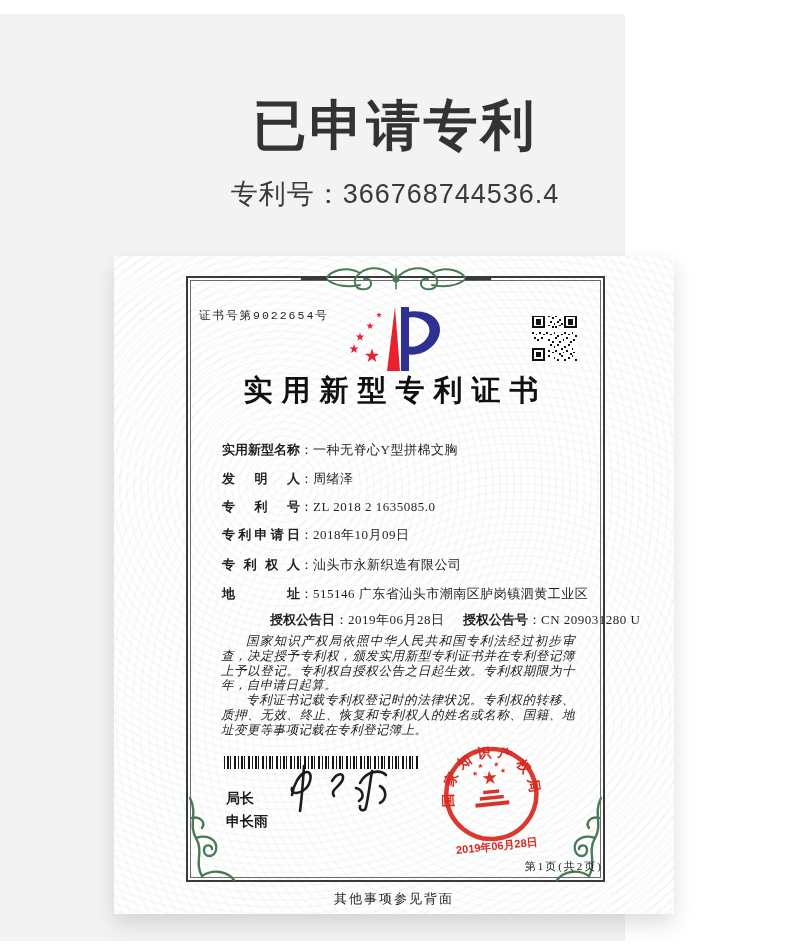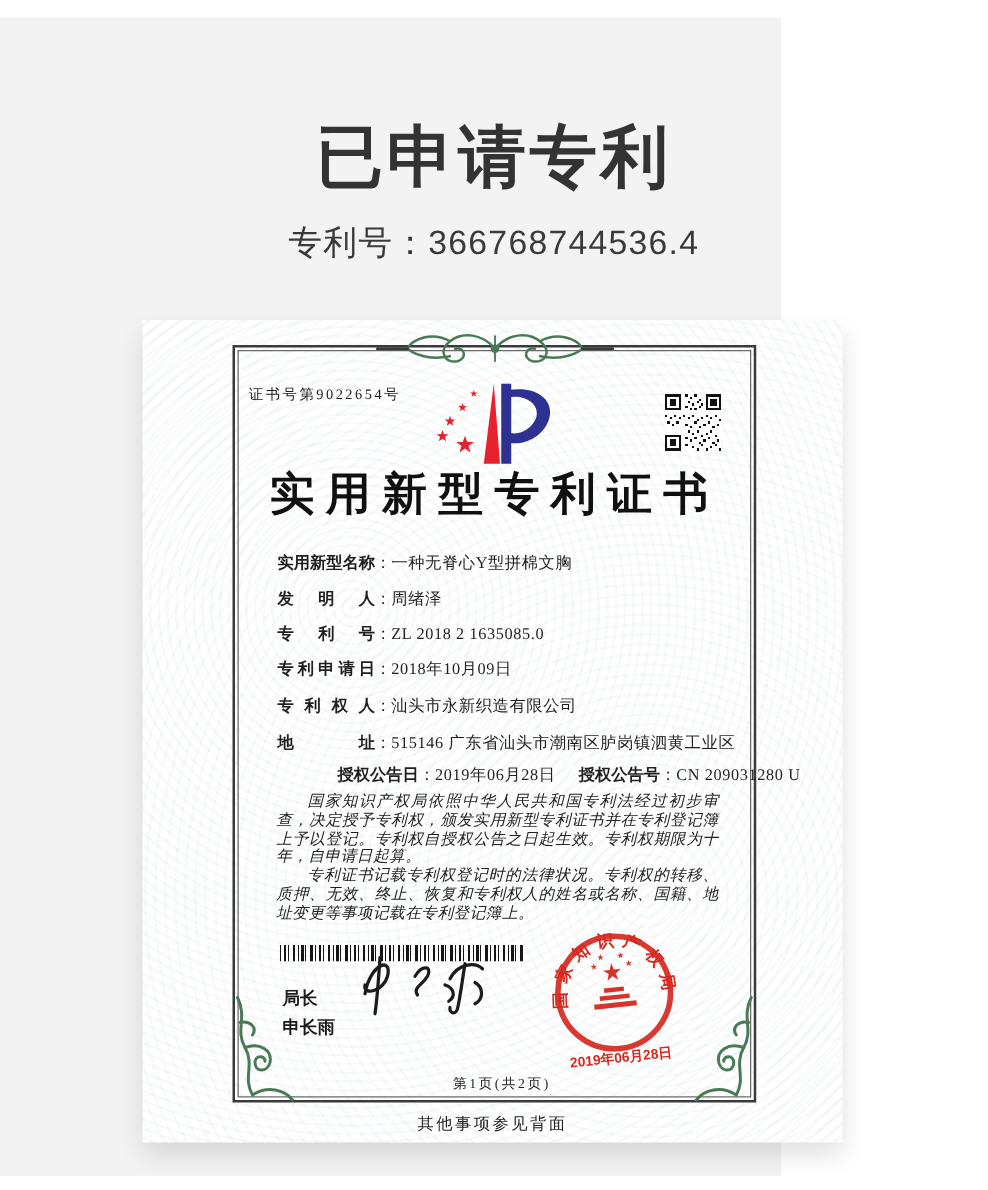--- a/index.html
+++ b/index.html
@@ -15,43 +15,43 @@
   .page-subtitle{position:absolute;left:0;top:162px;width:790px;text-align:center;
     font-size:27px;font-weight:400;letter-spacing:1px;color:#3a3a3a;}
   .paper{position:absolute;left:114px;top:242px;width:560px;height:658px;background:#ffffff;
     box-shadow:0 10px 20px rgba(0,0,0,0.13);
     background-image:
       repeating-radial-gradient(circle at 30% 35%, rgba(110,160,125,0.05) 0 2px, transparent 2px 7px),
       repeating-radial-gradient(circle at 72% 70%, rgba(110,160,125,0.045) 0 2px, transparent 2px 8px);}
   .frame{position:absolute;left:72px;top:20px;width:419px;height:606px;border:2px solid #3a3a3a;}
   .frame-inner{position:absolute;inset:2px;border:1px solid #6a6a6a;pointer-events:none;}
   .serif{font-family:"Liberation Serif","DejaVu Serif",serif;}
-  .cert-no{position:absolute;left:11px;top:30px;font-size:11.5px;letter-spacing:2px;color:#222;}
+  .cert-no{position:absolute;left:11px;top:30px;font-size:11.5px;letter-spacing:2px;color:#222;font-family:Liberation Mono, monospace;}
   .logo{position:absolute;left:158px;top:26px;width:104px;height:72px;}
   .qr{position:absolute;left:344px;top:36px;width:45px;height:48px;}
   .cert-title{position:absolute;left:0;top:93px;width:100%;text-align:center;
-    font-size:36px;font-weight:700;letter-spacing:9px;color:#101010;}
+    font-size:29px;font-weight:700;letter-spacing:9px;color:#101010;}
   .frow{position:absolute;left:34px;width:366px;font-size:13px;color:var(--ink);white-space:nowrap;}
   .flabel{display:inline-block;width:6em;text-align:justify;text-align-last:justify;font-weight:700;}
   .fvalue{font-weight:500;letter-spacing:0.5px;}
   .r0{top:163px;}.r1{top:192px;}.r2{top:220px;}.r3{top:248px;}.r4{top:278px;}.r5{top:307px;}
   .grant-row{position:absolute;left:34px;top:333px;width:366px;font-size:13px;color:var(--ink);white-space:nowrap;margin-left:48px;}
   .grant-right{position:absolute;left:193px;top:0;}
   .gl{font-weight:700;}
   .paras{position:absolute;left:33px;top:356px;width:354px;font-size:12.5px;line-height:14.8px;
     color:#222;text-align:justify;letter-spacing:0.4px;font-style:italic;}
   .paras p{text-indent:2em;}
   .barcode{position:absolute;left:36px;top:478px;width:196px;height:13px;
     background:repeating-linear-gradient(90deg,#151515 0 1px,transparent 1px 3px,#151515 3px 5px,
     transparent 5px 6px,#151515 6px 7px,transparent 7px 10px,#151515 10px 12px,transparent 12px 14px);}
   .director-title{position:absolute;left:38px;top:512px;font-size:14px;font-weight:700;color:#1c1c1c;}
   .director-name{position:absolute;left:38px;top:535px;font-size:14px;font-weight:700;color:#1c1c1c;}
   .signature{position:absolute;left:92px;top:482px;width:125px;height:62px;}
   .seal{position:absolute;left:252px;top:464px;width:104px;height:116px;transform:rotate(-6deg);}
-  .page-footer{position:absolute;left:0;top:581px;width:100%;text-align:center;font-size:11px;
+  .page-footer{position:absolute;left:0;top:581px;width:100%;text-align:right;font-size:11px;
     letter-spacing:2px;color:#222;padding-left:12px;}
   .back-note{position:absolute;left:0;top:634px;width:100%;text-align:center;font-size:13px;
     letter-spacing:2px;color:#222;}
   .orn-top{position:absolute;left:50%;top:-15px;transform:translateX(-50%);width:200px;height:32px;}
   .orn-bl{position:absolute;left:-4px;bottom:-4px;width:58px;height:88px;}
   .orn-br{position:absolute;right:-4px;bottom:-4px;width:58px;height:88px;transform:scaleX(-1);}
   .white-strip-top{position:absolute;left:0;top:0;width:790px;height:14px;background:#fff;}
   .white-strip-bottom{position:absolute;left:0;top:941px;width:790px;height:11px;background:#fff;}
 </style>
 </head>

